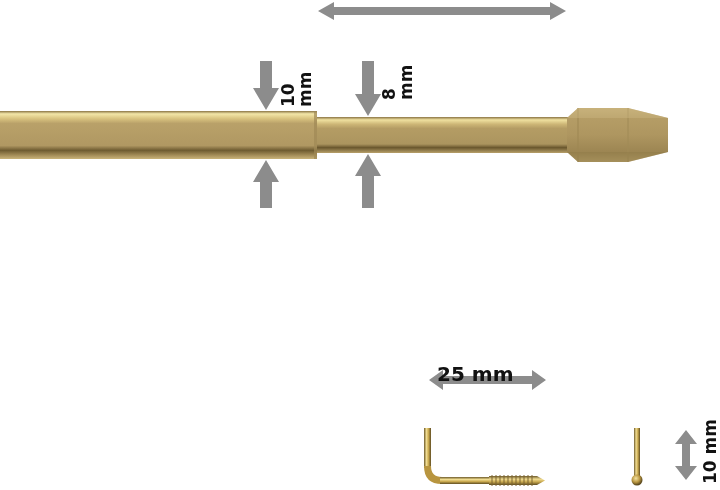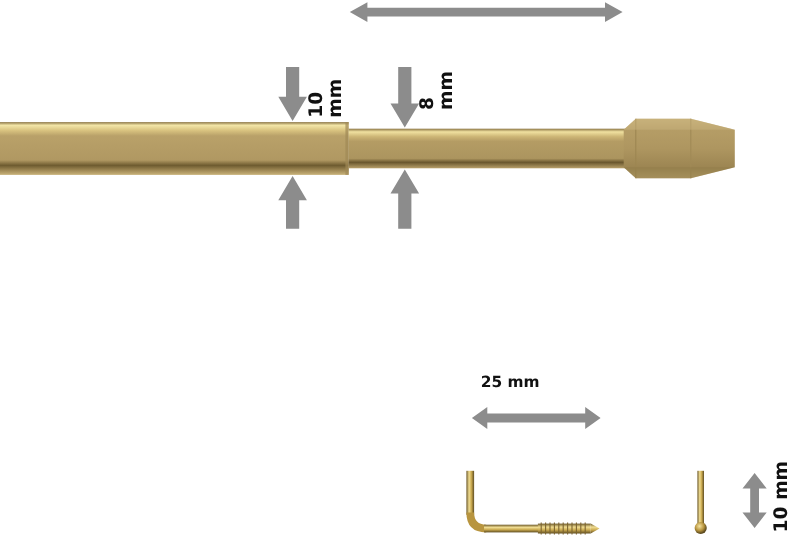--- a/index.html
+++ b/index.html
@@ -136,17 +136,17 @@
 <div class="vlabel" style="left:280px; top:107px; font-size:17px;">
   <span class="line">10</span>
   <span class="line">mm</span>
 </div>
 
 <div class="vlabel" style="left:381px; top:100px; font-size:17px;">
   <span class="line">8</span>
   <span class="line">mm</span>
 </div>
 
-<div class="label" style="left:437px; top:341px; font-size:14px;">25 mm</div>
+<div class="label" style="left:437px; top:364px; font-size:20px;">25 mm</div>
 
 <div class="vlabel" style="left:702px; top:484px; font-size:17px;">
   <span class="line">10 mm</span>
 </div>
 
 </body></html>

